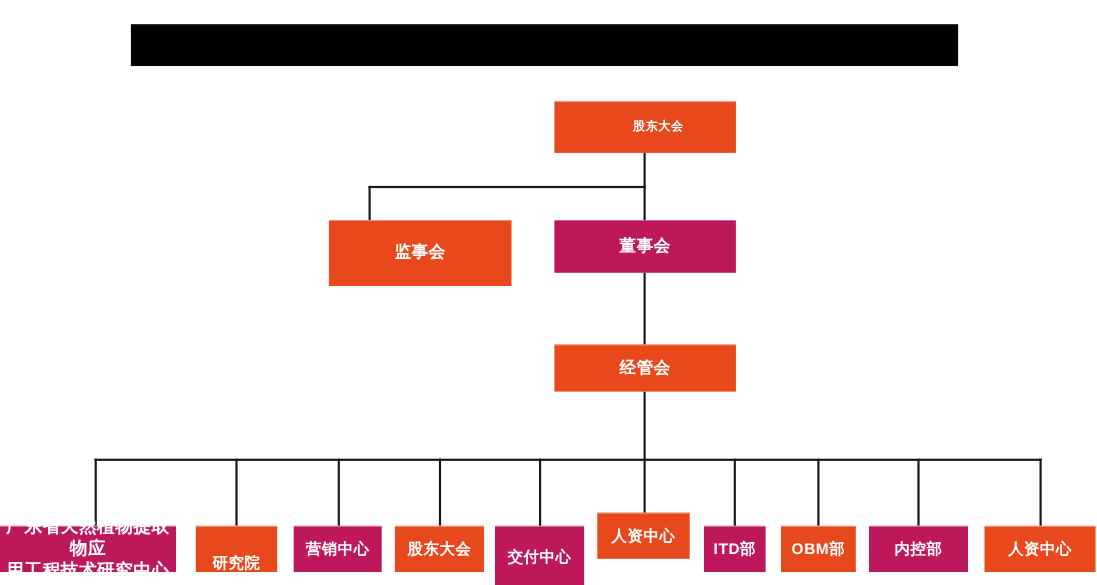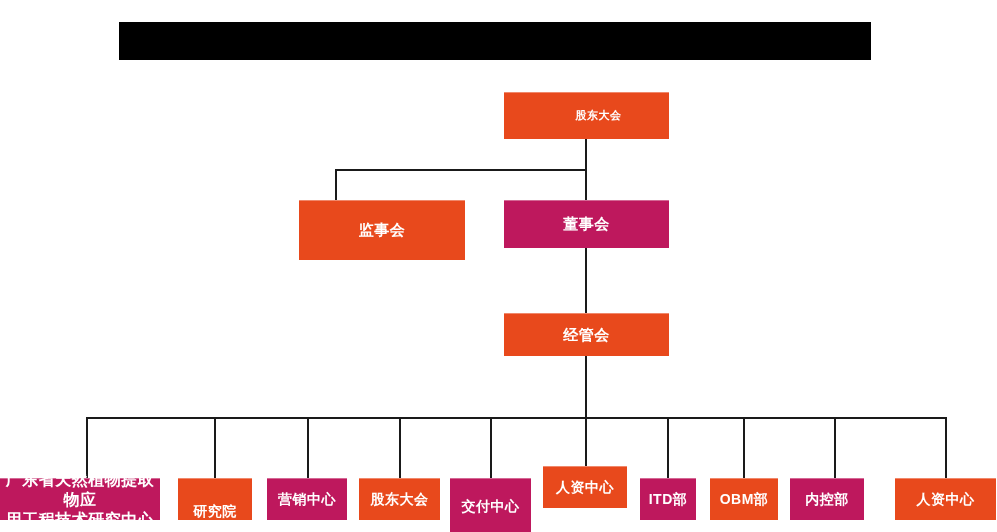--- a/index.html
+++ b/index.html
@@ -124,20 +124,20 @@
   </div>
   <div class="node dark leaf" style="left:543px; top:466px; width:84px; height:42px;">
     <span class="node-label">人资中心</span>
   </div>
   <div class="node light leaf" style="left:640px; top:478px; width:56px; height:42px;">
     <span class="node-label">ITD部</span>
   </div>
   <div class="node dark leaf" style="left:710px; top:478px; width:68px; height:42px;">
     <span class="node-label">OBM部</span>
   </div>
-  <div class="node light leaf" style="left:790px; top:478px; width:74px; height:42px;">
+  <div class="node light leaf" style="left:790px; top:478px; width:90px; height:42px;">
     <span class="node-label">内控部</span>
   </div>
   <div class="node dark leaf" style="left:895px; top:478px; width:101px; height:42px;">
     <span class="node-label">人资中心</span>
   </div>
 
 </div>
 
 </body></html>

